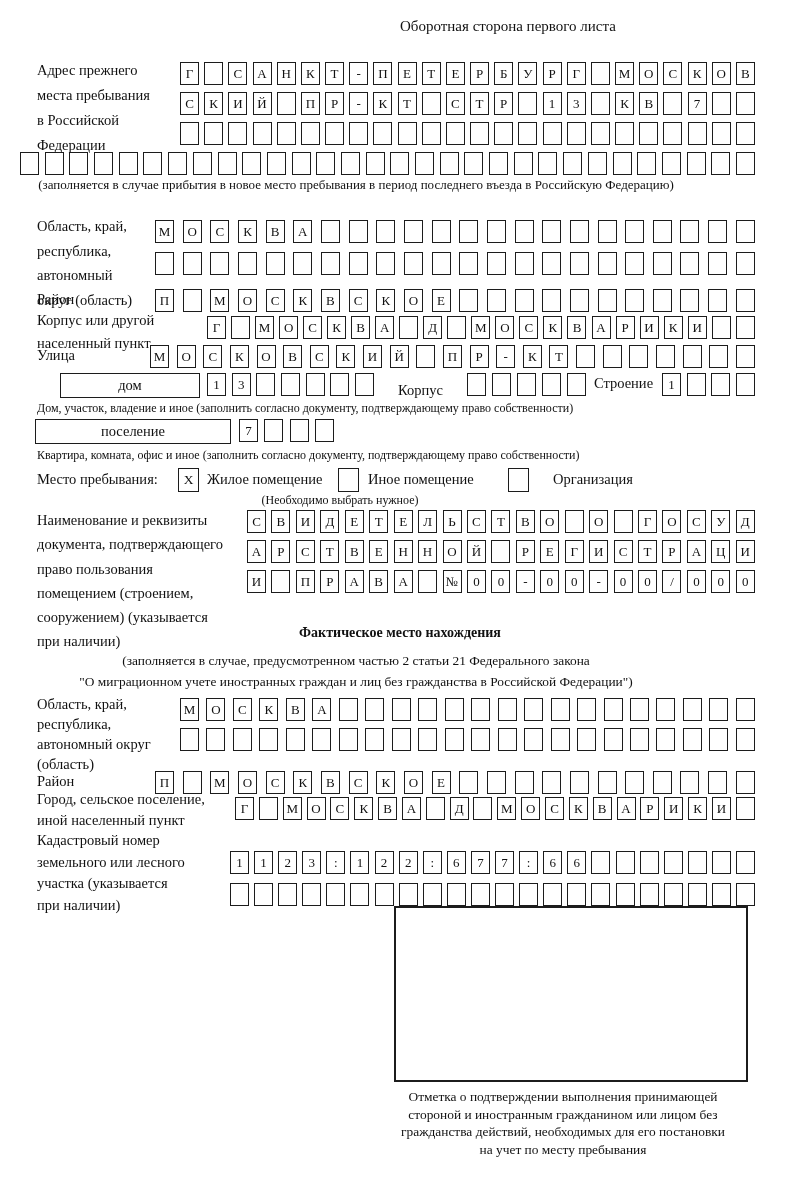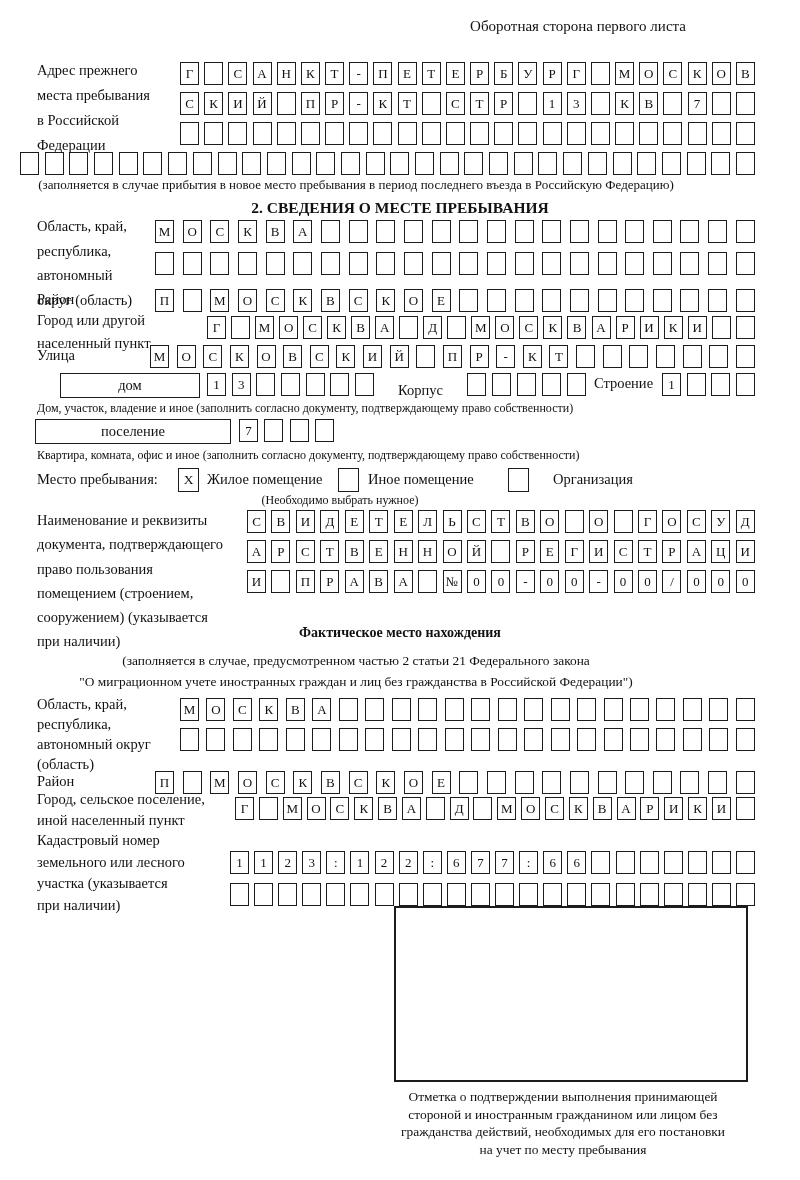--- a/index.html
+++ b/index.html
@@ -18,21 +18,21 @@
   .cap{position:absolute;font-size:12px;font-family:Liberation Serif, serif;}
   .inline-lbl{position:absolute;font-size:14.5px;}
   .stampbox{position:absolute;border:2px solid #1c1c1c;box-sizing:border-box;background:#fff;}
   .stampcap{position:absolute;text-align:center;font-size:13.4px;line-height:17.5px;white-space:pre-line;}
 </style>
 </head>
 <body>
 
 <div class="page">
 
-  <div class="inline-lbl" style="left:400px;top:18px;width:356px;text-align:center;font-size:15px;">Оборотная сторона первого листа</div>
+  <div class="inline-lbl" style="left:400px;top:18px;width:356px;text-align:left;font-size:15px;">Оборотная сторона первого листа</div>
 
   <div class="lbl" style="left:37px;top:58px;">Адрес прежнего
 места пребывания
 в Российской
 Федерации</div>
   <div class="cells" style="left:180px;top:62px;width:575px;">
       <div class="cell">Г</div>
       <div class="cell"></div>
       <div class="cell">С</div>
       <div class="cell">А</div>
@@ -136,21 +136,20 @@
       <div class="cell"></div>
       <div class="cell"></div>
       <div class="cell"></div>
       <div class="cell"></div>
       <div class="cell"></div>
       <div class="cell"></div>
       <div class="cell"></div>
     </div>
   <div class="note" style="top:177px;">(заполняется в случае прибытия в новое место пребывания в период последнего въезда в Российскую Федерацию)</div>
 
-  <div class="hdr" style="top:199px;">2. СВЕДЕНИЯ О МЕСТЕ ПРЕБЫВАНИЯ</div>
 
   <div class="lbl" style="left:37px;top:214px;line-height:24.5px;">Область, край,
 республика,
 автономный
 округ (область)</div>
   <div class="cells" style="left:155px;top:220px;width:600px;">
       <div class="cell">М</div>
       <div class="cell">О</div>
       <div class="cell">С</div>
       <div class="cell">К</div>
@@ -217,21 +216,21 @@
       <div class="cell"></div>
       <div class="cell"></div>
       <div class="cell"></div>
       <div class="cell"></div>
       <div class="cell"></div>
       <div class="cell"></div>
       <div class="cell"></div>
       <div class="cell"></div>
     </div>
 
-  <div class="lbl" style="left:37px;top:309px;line-height:22.5px;">Город или другой
+  <div class="lbl" style="left:37px;top:309px;line-height:22.5px;">Корпус или другой
 населенный пункт</div>
   <div class="cells" style="left:207px;top:316px;width:548px;">
       <div class="cell">Г</div>
       <div class="cell"></div>
       <div class="cell">М</div>
       <div class="cell">О</div>
       <div class="cell">С</div>
       <div class="cell">К</div>
       <div class="cell">В</div>
       <div class="cell">А</div>

